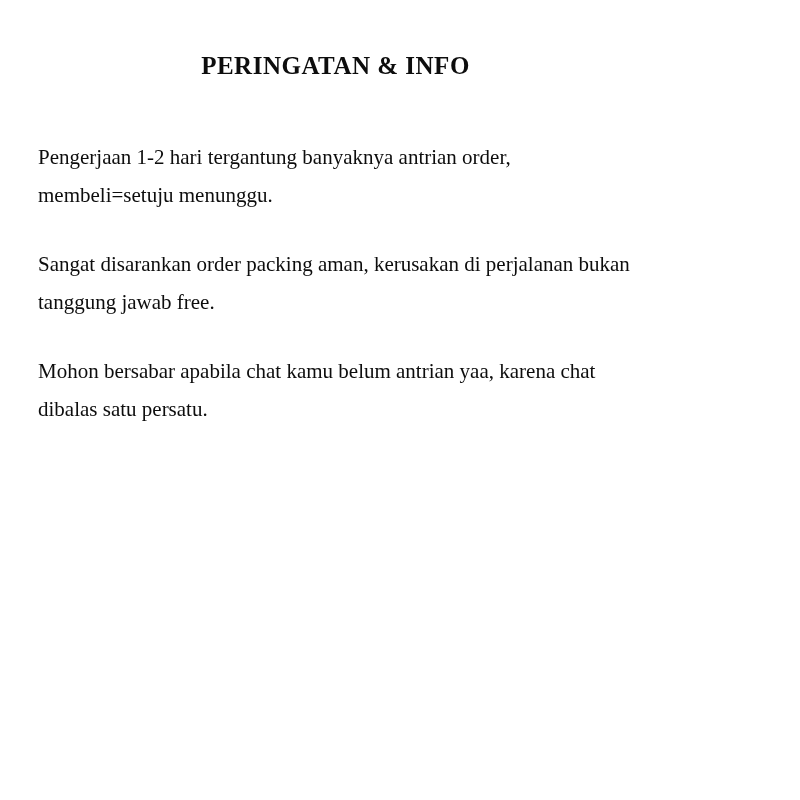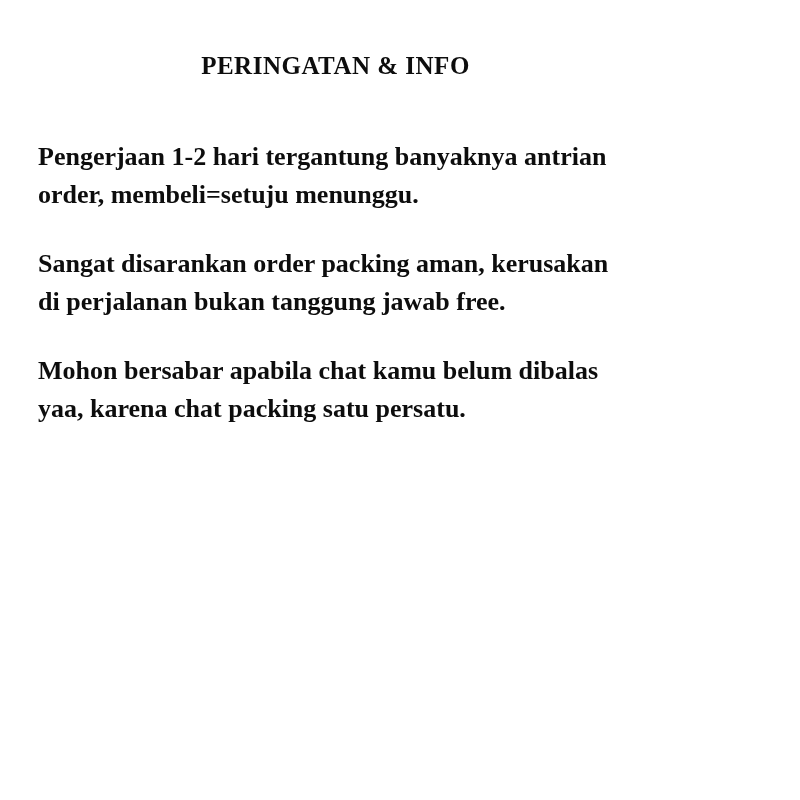--- a/index.html
+++ b/index.html
@@ -21,33 +21,33 @@
     padding: 52px 30px 0 38px;
   }
   .page-title {
     font-size: 25px;
     font-weight: 700;
     letter-spacing: 0.5px;
     text-align: center;
     margin: 0 0 58px 0;
   }
   .notice-paragraph {
-    font-size: 26px;
-    font-weight: 700;
+    font-size: 21px;
+    font-weight: 400;
     line-height: 38px;
     margin: 0 0 31px 0;
     max-width: 722px;
   }
 </style>
 </head>
 <body>
 
 <div class="page">
   <h1 class="page-title">PERINGATAN &amp; INFO</h1>
 
   <p class="notice-paragraph">Pengerjaan 1-2 hari tergantung banyaknya antrian order, membeli=setuju menunggu.</p>
 
   <p class="notice-paragraph">Sangat disarankan order packing aman, kerusakan di perjalanan bukan tanggung jawab free.</p>
 
 
-  <p class="notice-paragraph">Mohon bersabar apabila chat kamu belum dibalas yaa, karena chat packing satu persatu.</p>
+  <p class="notice-paragraph">Mohon bersabar apabila chat kamu belum antrian yaa, karena chat dibalas satu persatu.</p>
 
 </div>
 
 </body></html>

